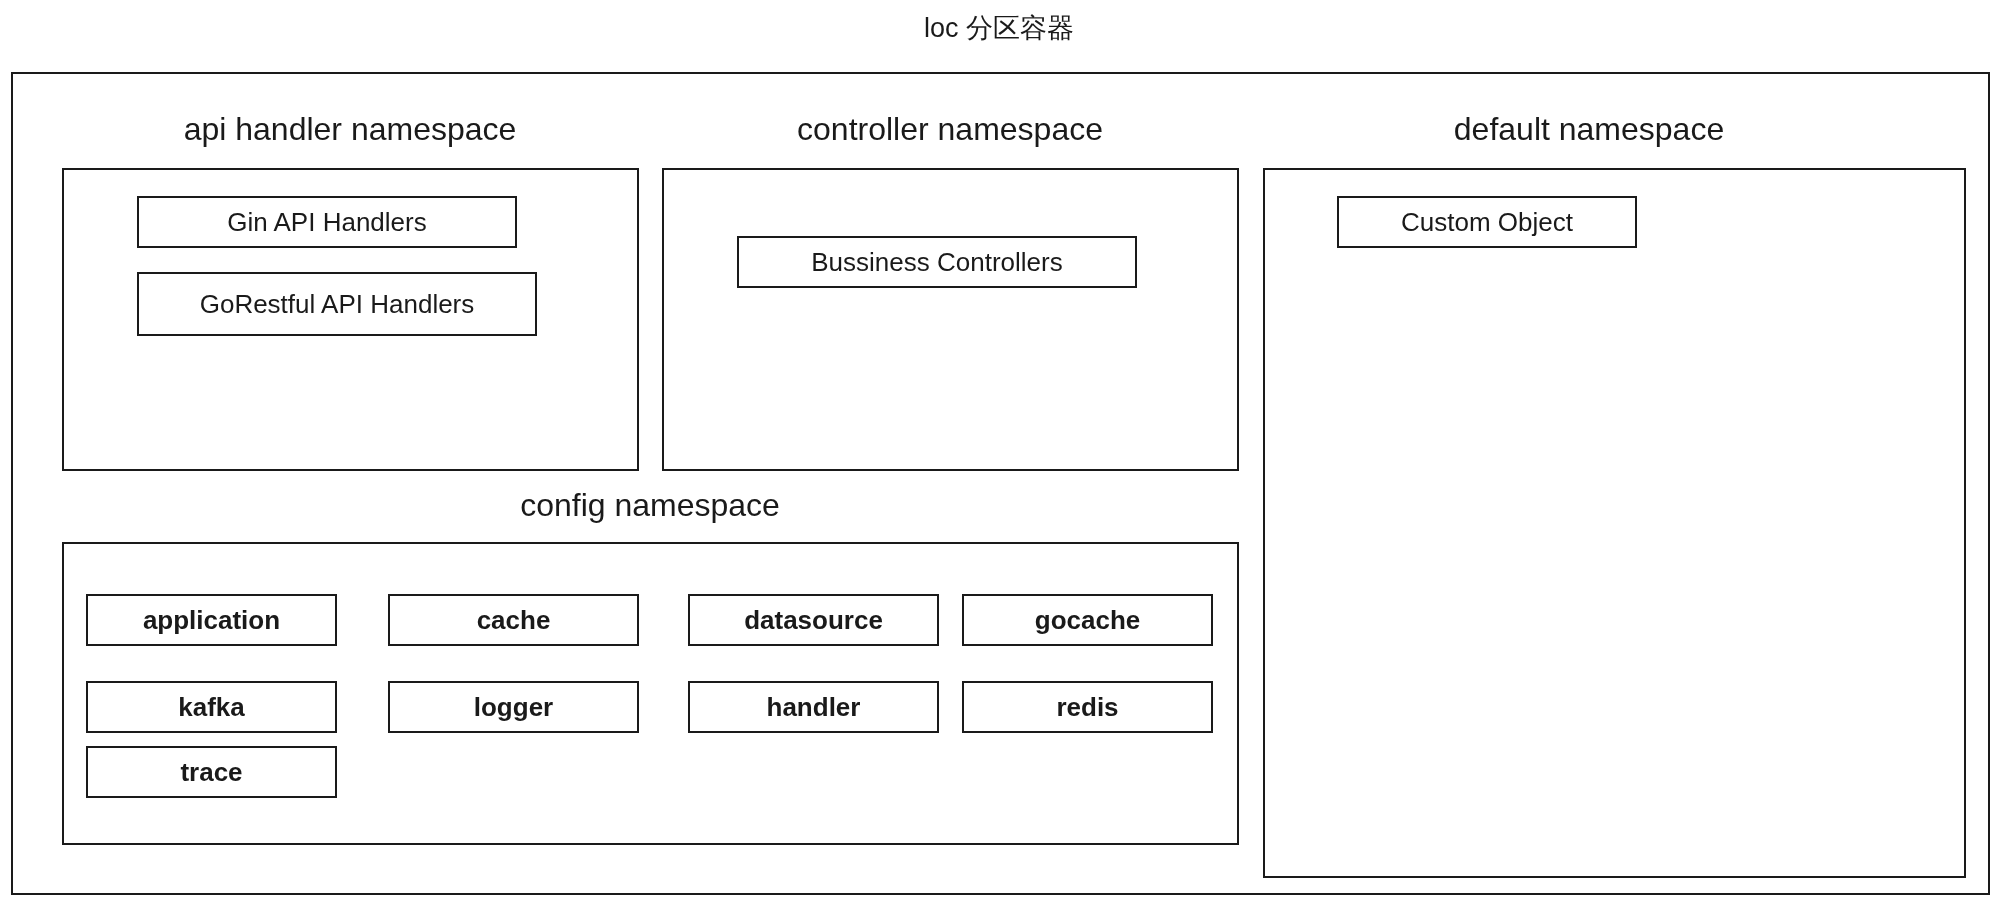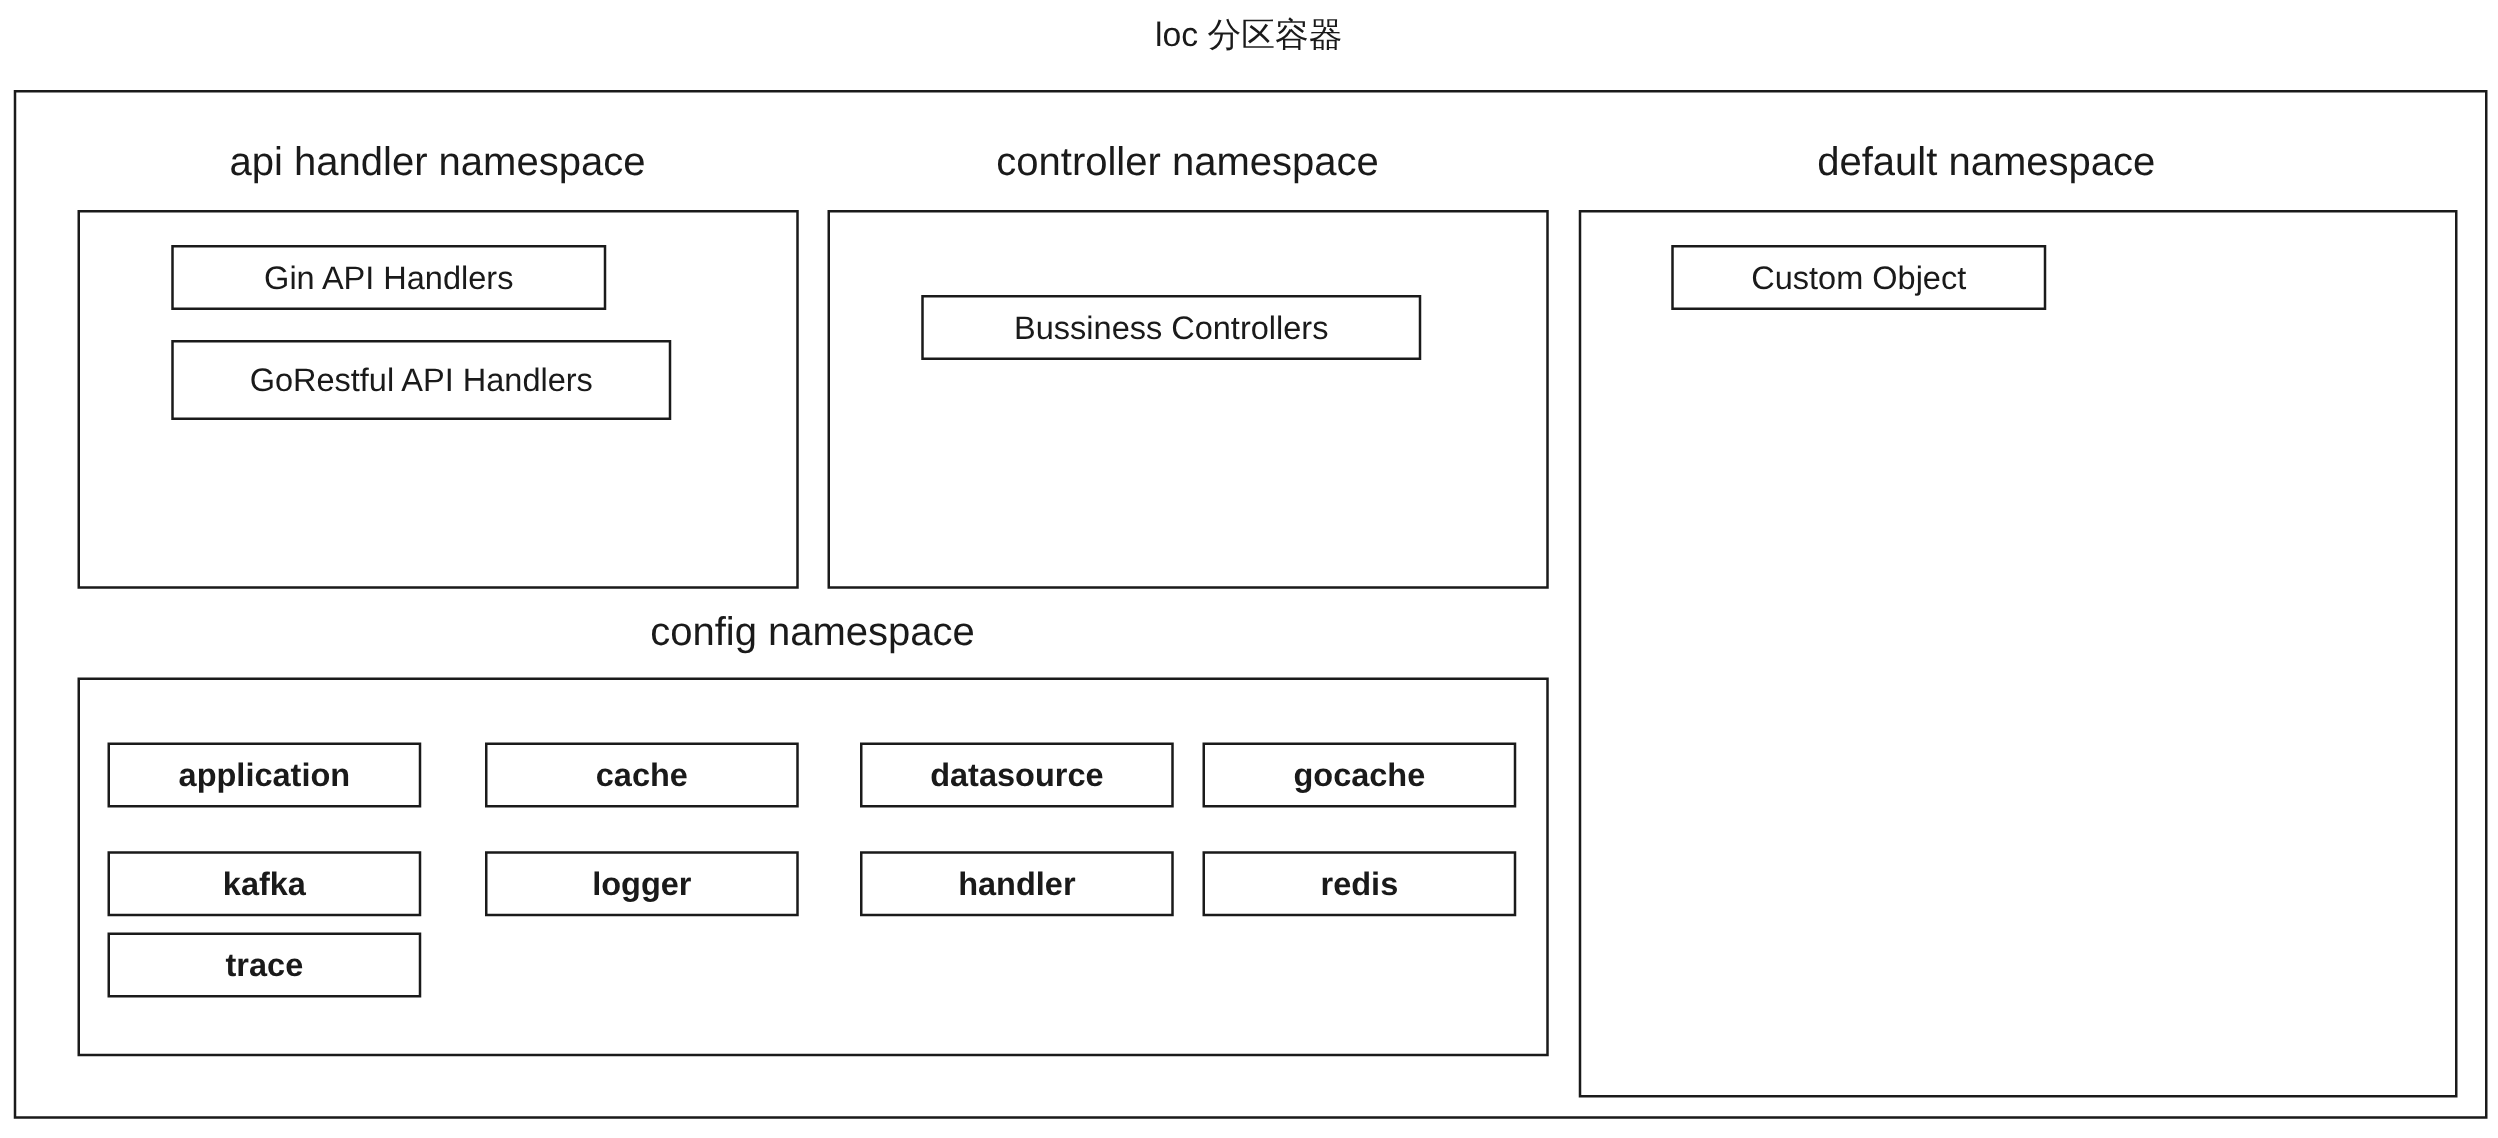--- a/index.html
+++ b/index.html
@@ -43,21 +43,21 @@
   .ns-api       {left:62px;  top:168px; width:577px;  height:303px;}
   .ns-controller{left:662px; top:168px; width:577px;  height:303px;}
   .ns-default   {left:1263px;top:168px; width:703px;  height:710px;}
   .ns-config    {left:62px;  top:542px; width:1177px; height:303px;font-weight:bold;}
   
   .lbl-api       {left:350px; top:112px;}
   .lbl-controller{left:950px; top:112px;}
   .lbl-default   {left:1549px;top:112px;margin-left:40px;}
   .lbl-config    {left:650px; top:488px;}
   
-  .it-gin      {left:73px;top:26px; width:348px;height:52px;}
+  .it-gin      {left:73px;top:26px; width:380px;height:52px;}
   .it-gorestful{left:73px;top:102px;width:400px;height:64px;}
   .it-buss     {left:73px;top:26px; width:400px;height:52px;margin-top:40px;}
   .it-custom   {left:72px;top:26px; width:300px;height:52px;}
   
   .cfg{width:251px;height:52px;}
   .c0{left:22px;}  .c1{left:324px;} .c2{left:624px;} .c3{left:898px;}
   .r0{top:50px;}   .r1{top:137px;}  .r2{top:202px;}
 </style>
 </head>
 <body>

